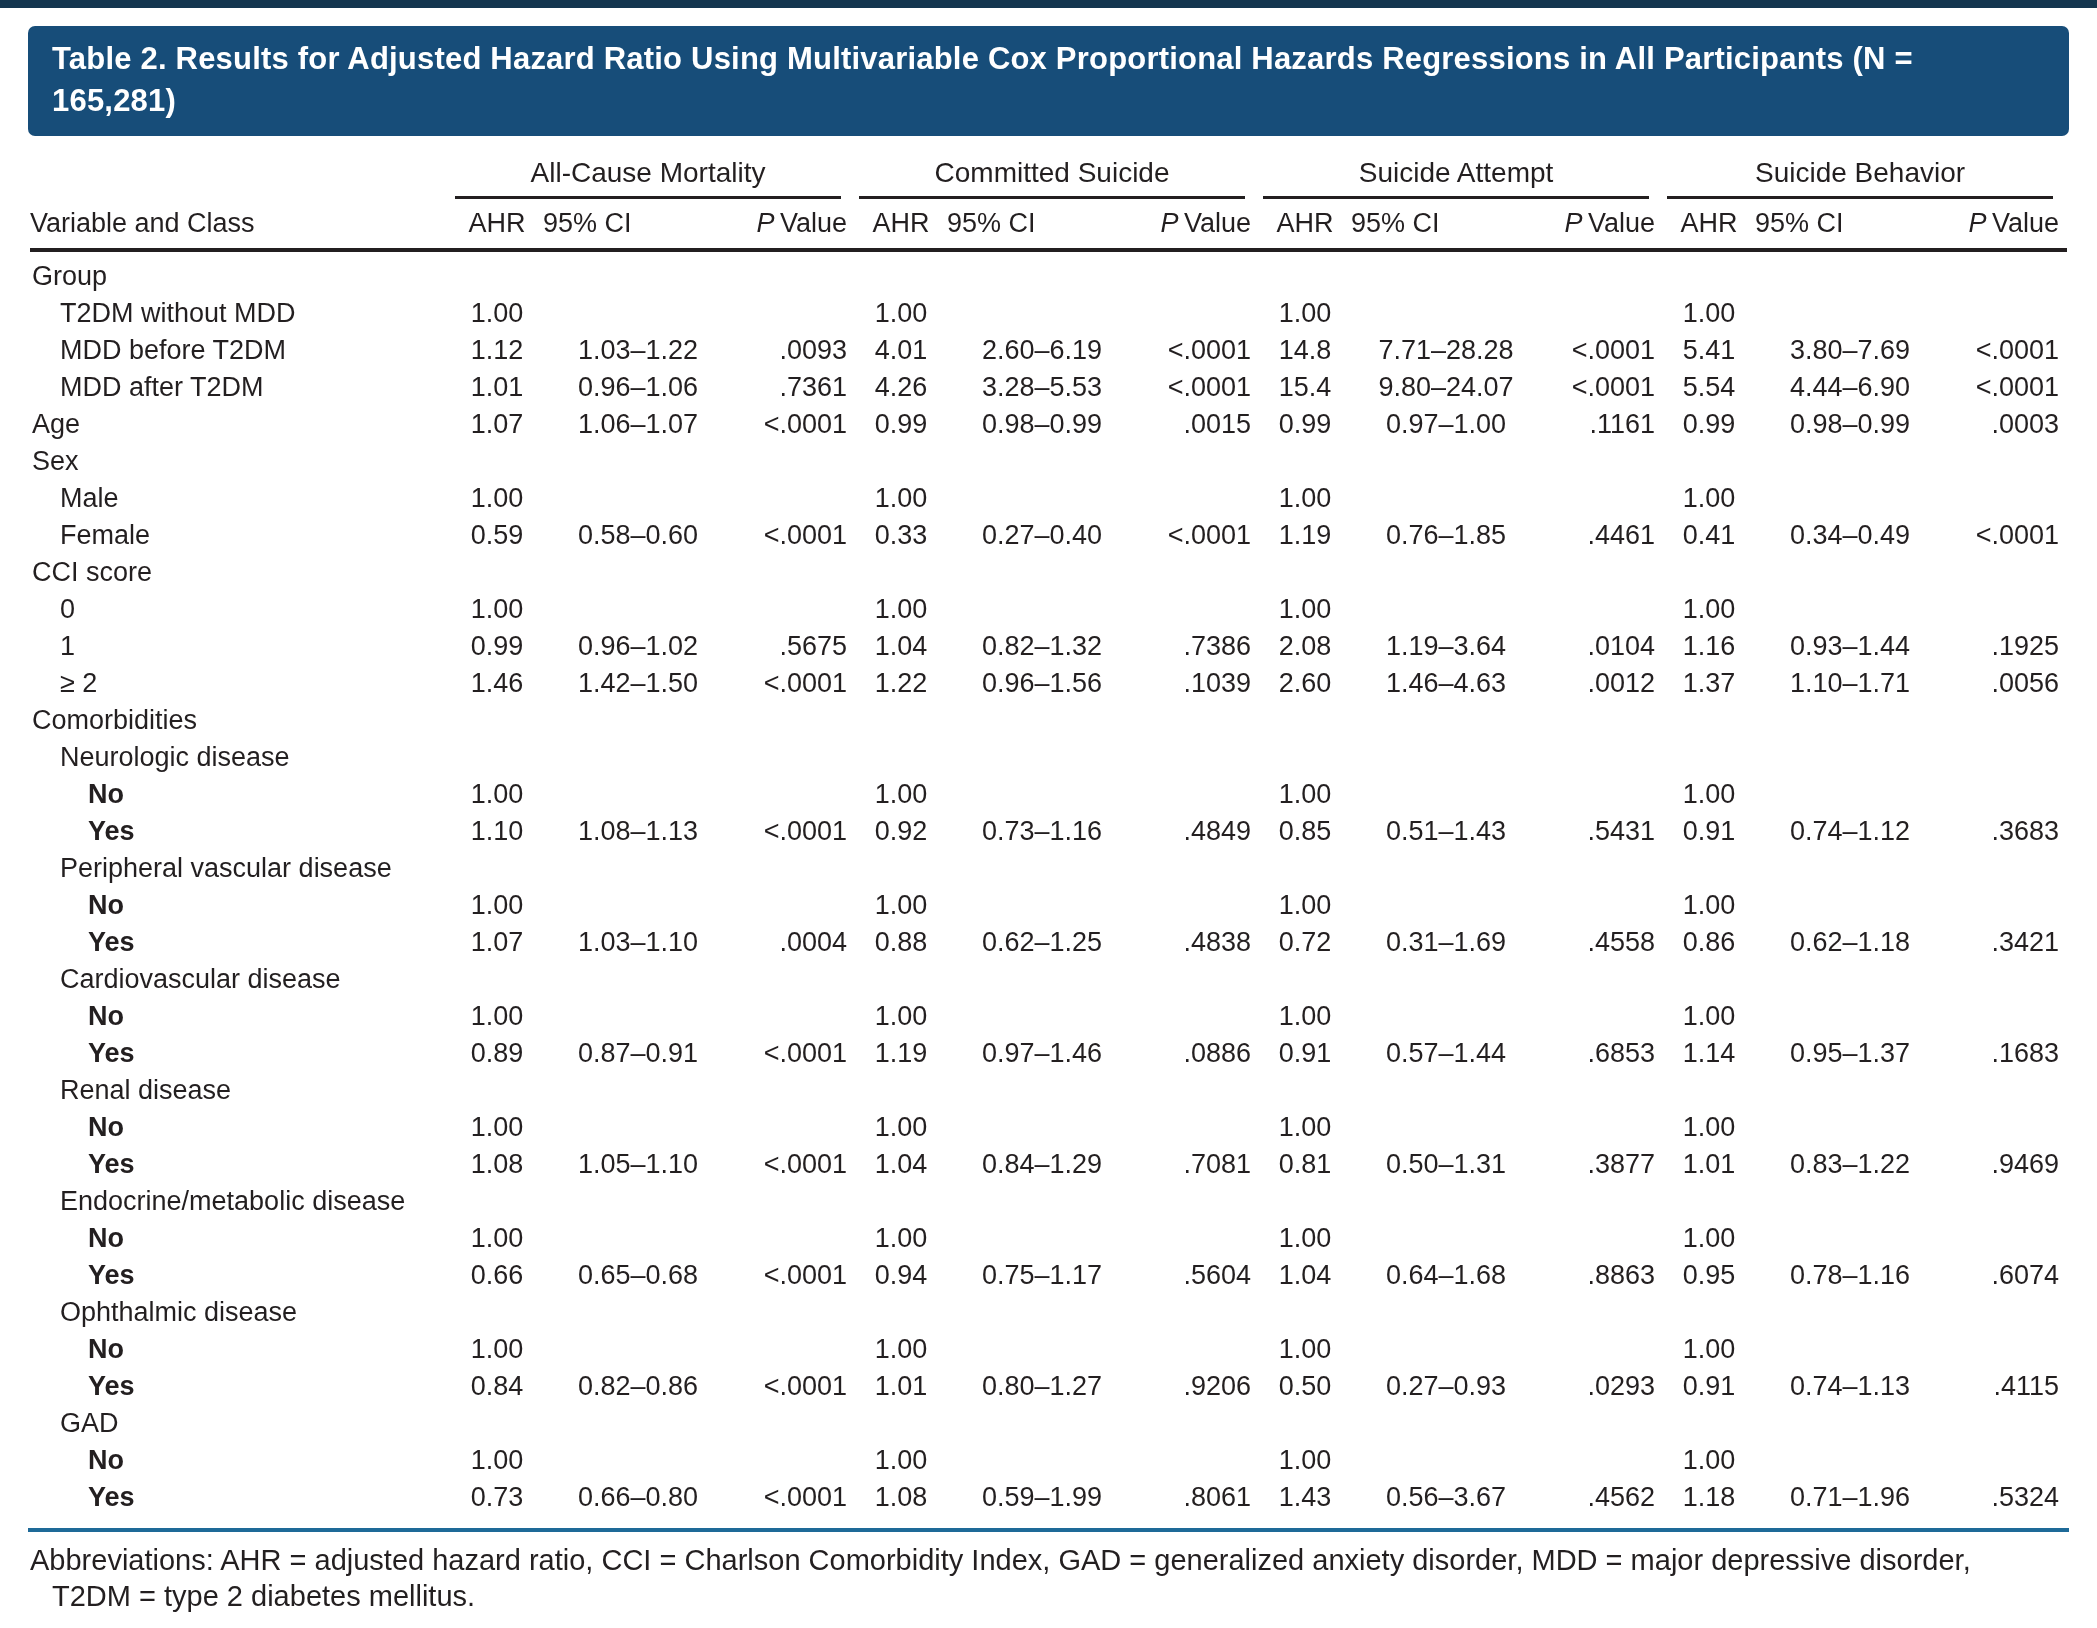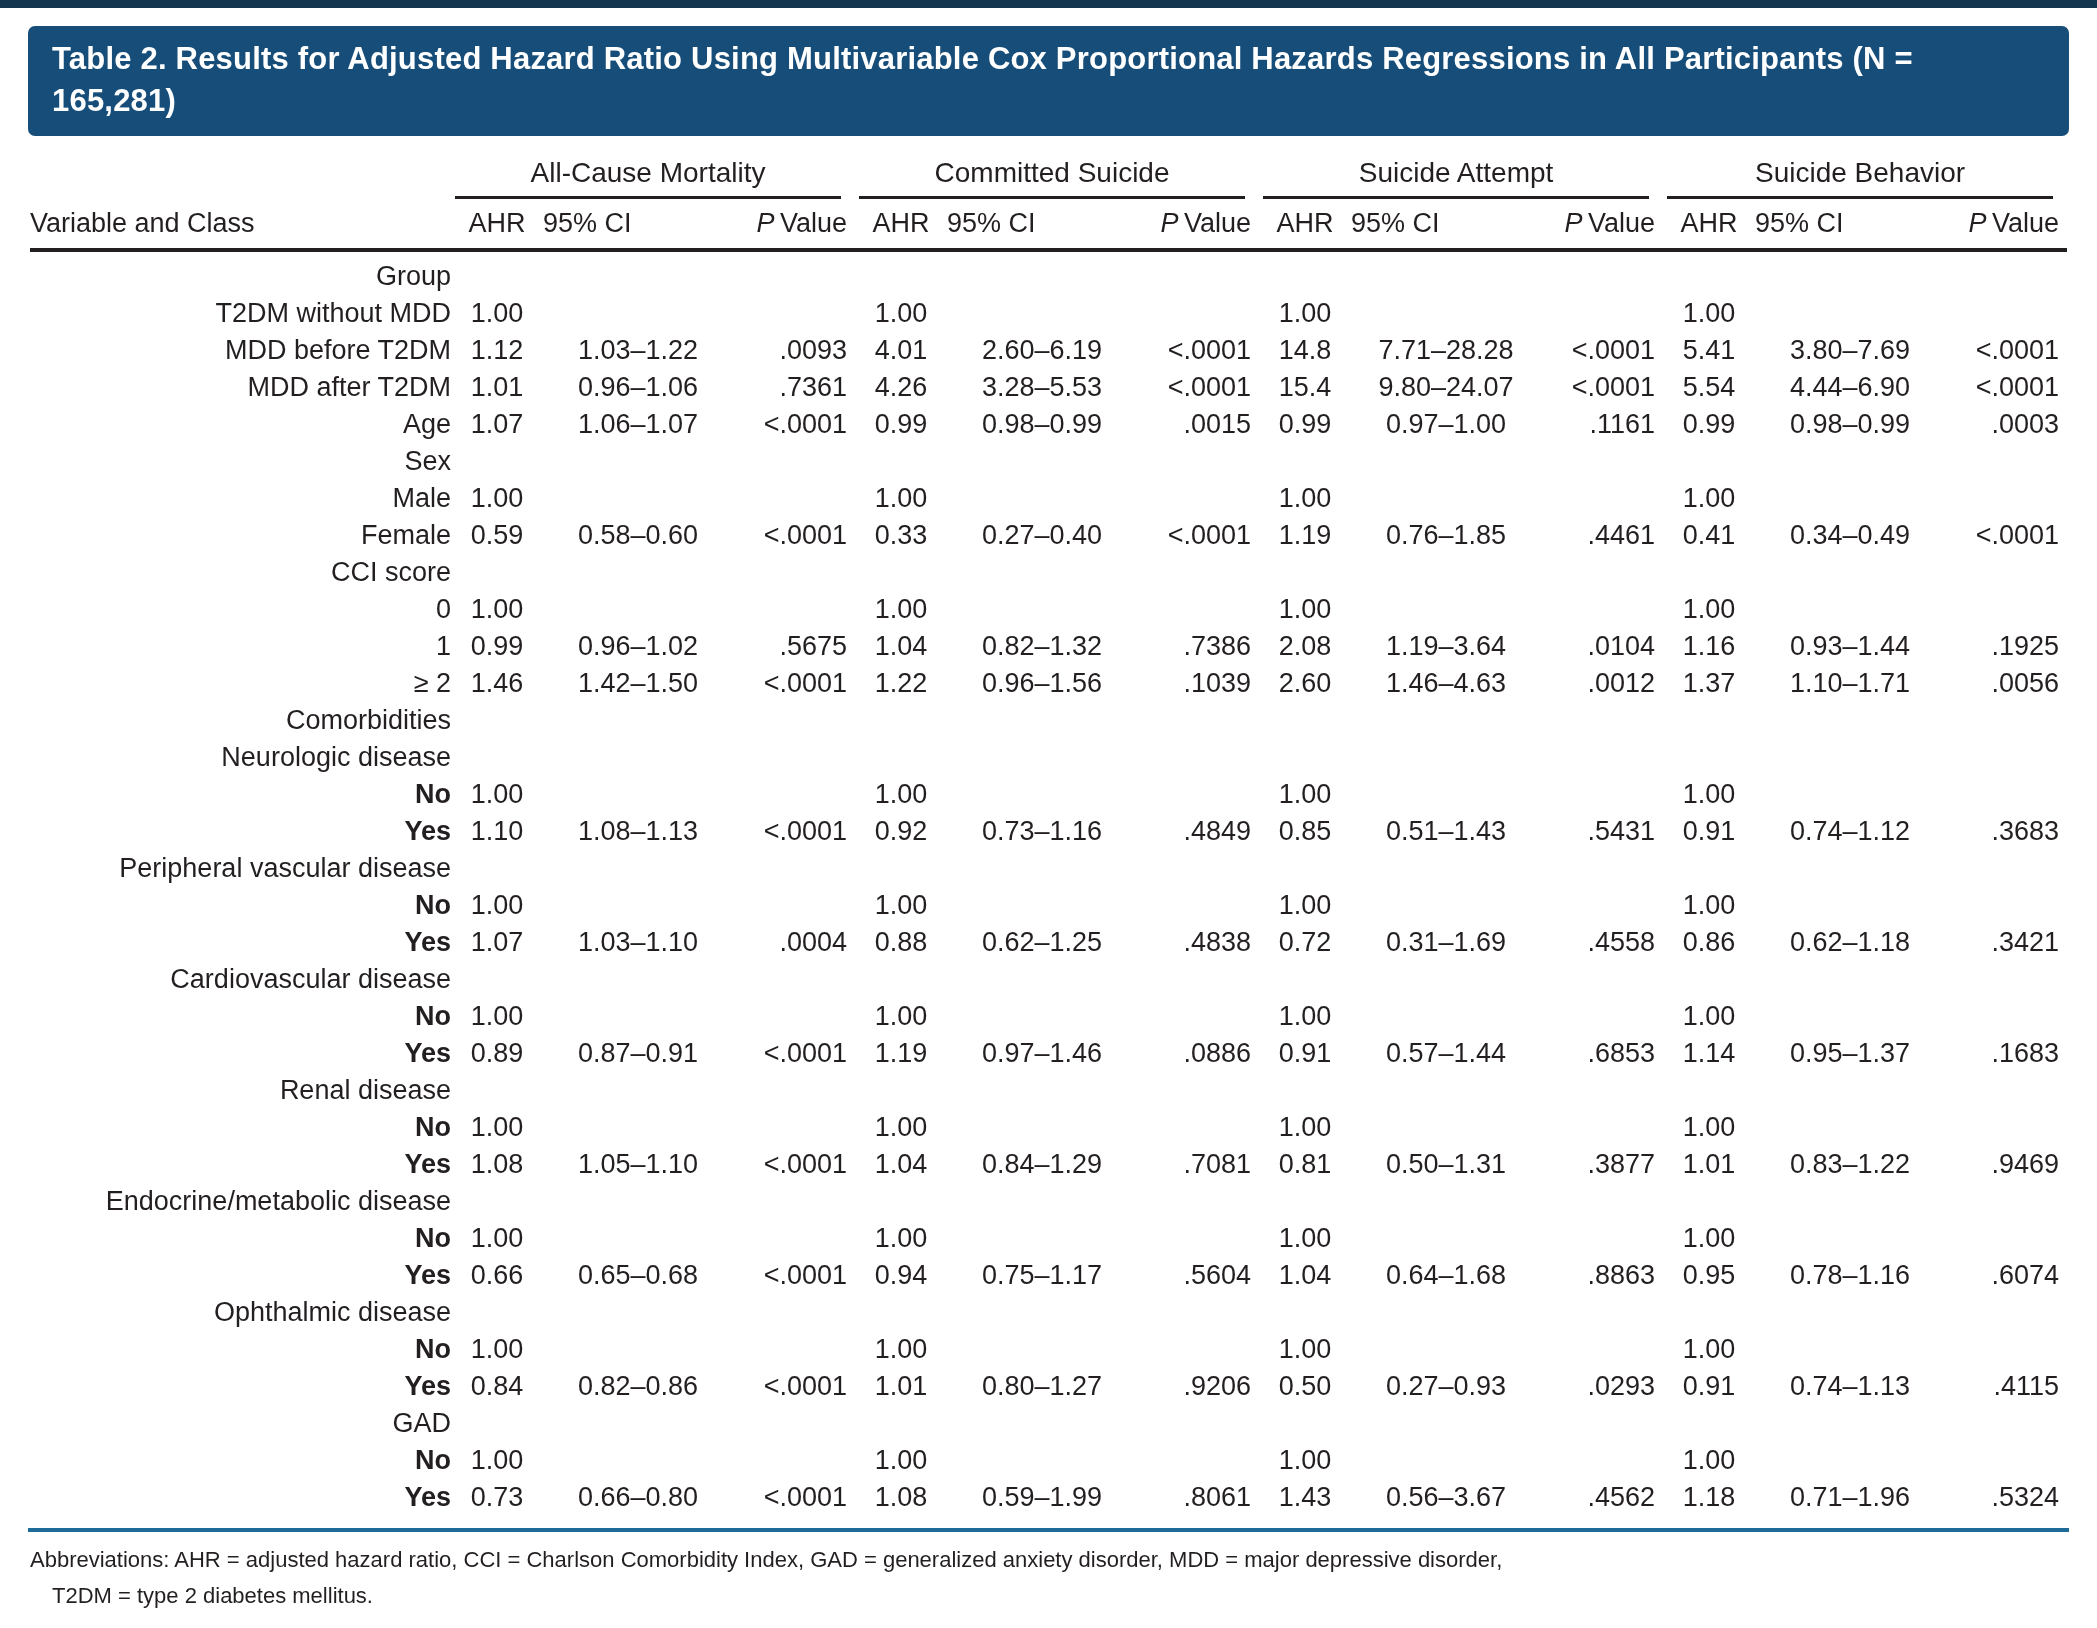--- a/index.html
+++ b/index.html
@@ -72,37 +72,37 @@
   
   tbody td {
     font-size: 27px;
     line-height: 37px;
     height: 37px;
     padding: 0;
     white-space: nowrap;
     overflow: visible;
   }
   tbody tr:first-child td { padding-top: 6px; }
-  td.label-cell { text-align: right; }
+  td.label-cell { text-align: left; }
   td.indent-0 { padding-left: 2px; }
   td.indent-1 { padding-left: 30px; }
   td.indent-2 { padding-left: 58px; font-weight: bold; }
   td.ahr-cell { text-align: center; }
   td.ci-cell  { text-align: center; }
   td.p-cell   { text-align: right; padding-right: 8px; }
 
   
   .footnote-block {
     margin: 12px 28px 0 28px;
     border-top: 4px solid #1e6a98;
     border-bottom: 4px solid #1e6a98;
     padding: 10px 2px 16px 2px;
   }
   .footnote-line {
-    font-size: 22px;
+    font-size: 29px;
     line-height: 36px;
     color: #231f20;
   }
   .footnote-line.second { padding-left: 22px; }
 </style>
 </head>
 <body>
 
 <div class="page">
 

